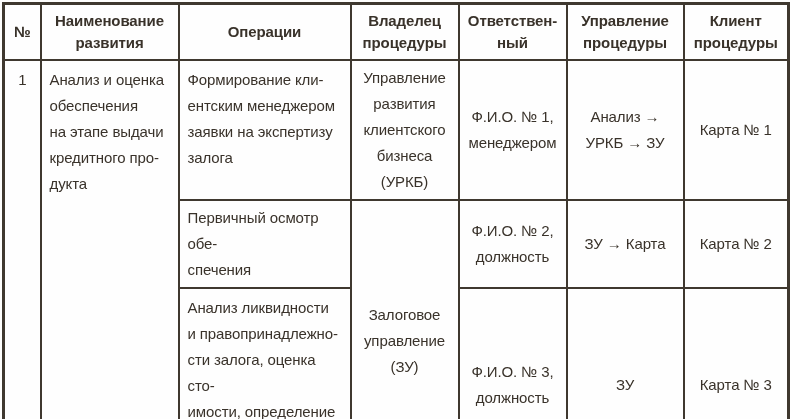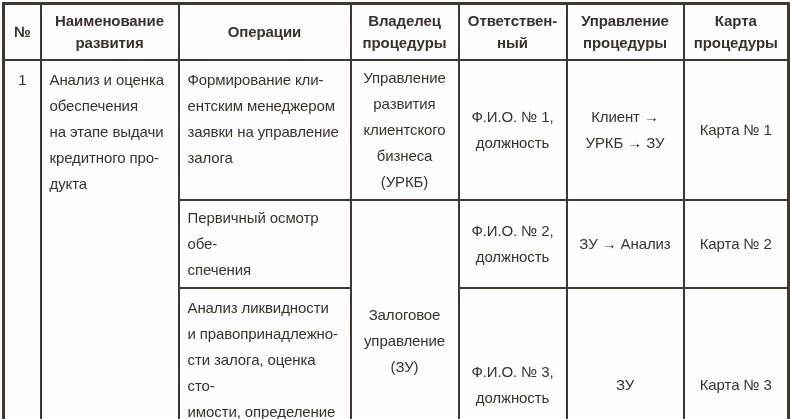--- a/index.html
+++ b/index.html
@@ -72,56 +72,56 @@
         <th>№</th>
         <th>Наименование
 развития</th>
         <th>Операции</th>
         <th>Владелец
 процедуры</th>
         <th>Ответствен-
 ный</th>
         <th>Управление
 процедуры</th>
-        <th>Карта
+        <th>Клиент
 процедуры</th>
       </tr>
     </thead>
     <tbody>
       <tr style="height:135px">
         <td rowspan="3" class="v-top h-center">1</td>
         <td rowspan="3" class="v-top h-left">Анализ и оценка
 обеспечения
 на этапе выдачи
 кредитного про-
 дукта</td>
         <td class="v-top h-left">Формирование кли-
 ентским менеджером
-заявки на управление
+заявки на экспертизу
 залога</td>
         <td class="v-mid h-center">Управление
 развития
 клиентского
 бизнеса
 (УРКБ)</td>
         <td class="v-mid h-center">Ф.И.О. № 1,
-должность</td>
-        <td class="v-mid h-center">Клиент →
+менеджером</td>
+        <td class="v-mid h-center">Анализ →
 УРКБ → ЗУ</td>
         <td class="v-mid h-center">Карта № 1</td>
       </tr>
       <tr style="height:63px">
         <td class="v-mid h-left">Первичный осмотр обе-
 спечения</td>
         <td rowspan="2" class="v-mid h-center">Залоговое
 управление
 (ЗУ)</td>
         <td class="v-mid h-center">Ф.И.О. № 2,
 должность</td>
-        <td class="v-mid h-center">ЗУ → Анализ</td>
+        <td class="v-mid h-center">ЗУ → Карта</td>
         <td class="v-mid h-center">Карта № 2</td>
       </tr>
       <tr style="height:161px">
         <td class="v-top h-left">Анализ ликвидности
 и правопринадлежно-
 сти залога, оценка сто-
 имости, определение
 залоговых и правовых
 рисков</td>
         <td class="v-mid h-center">Ф.И.О. № 3,

